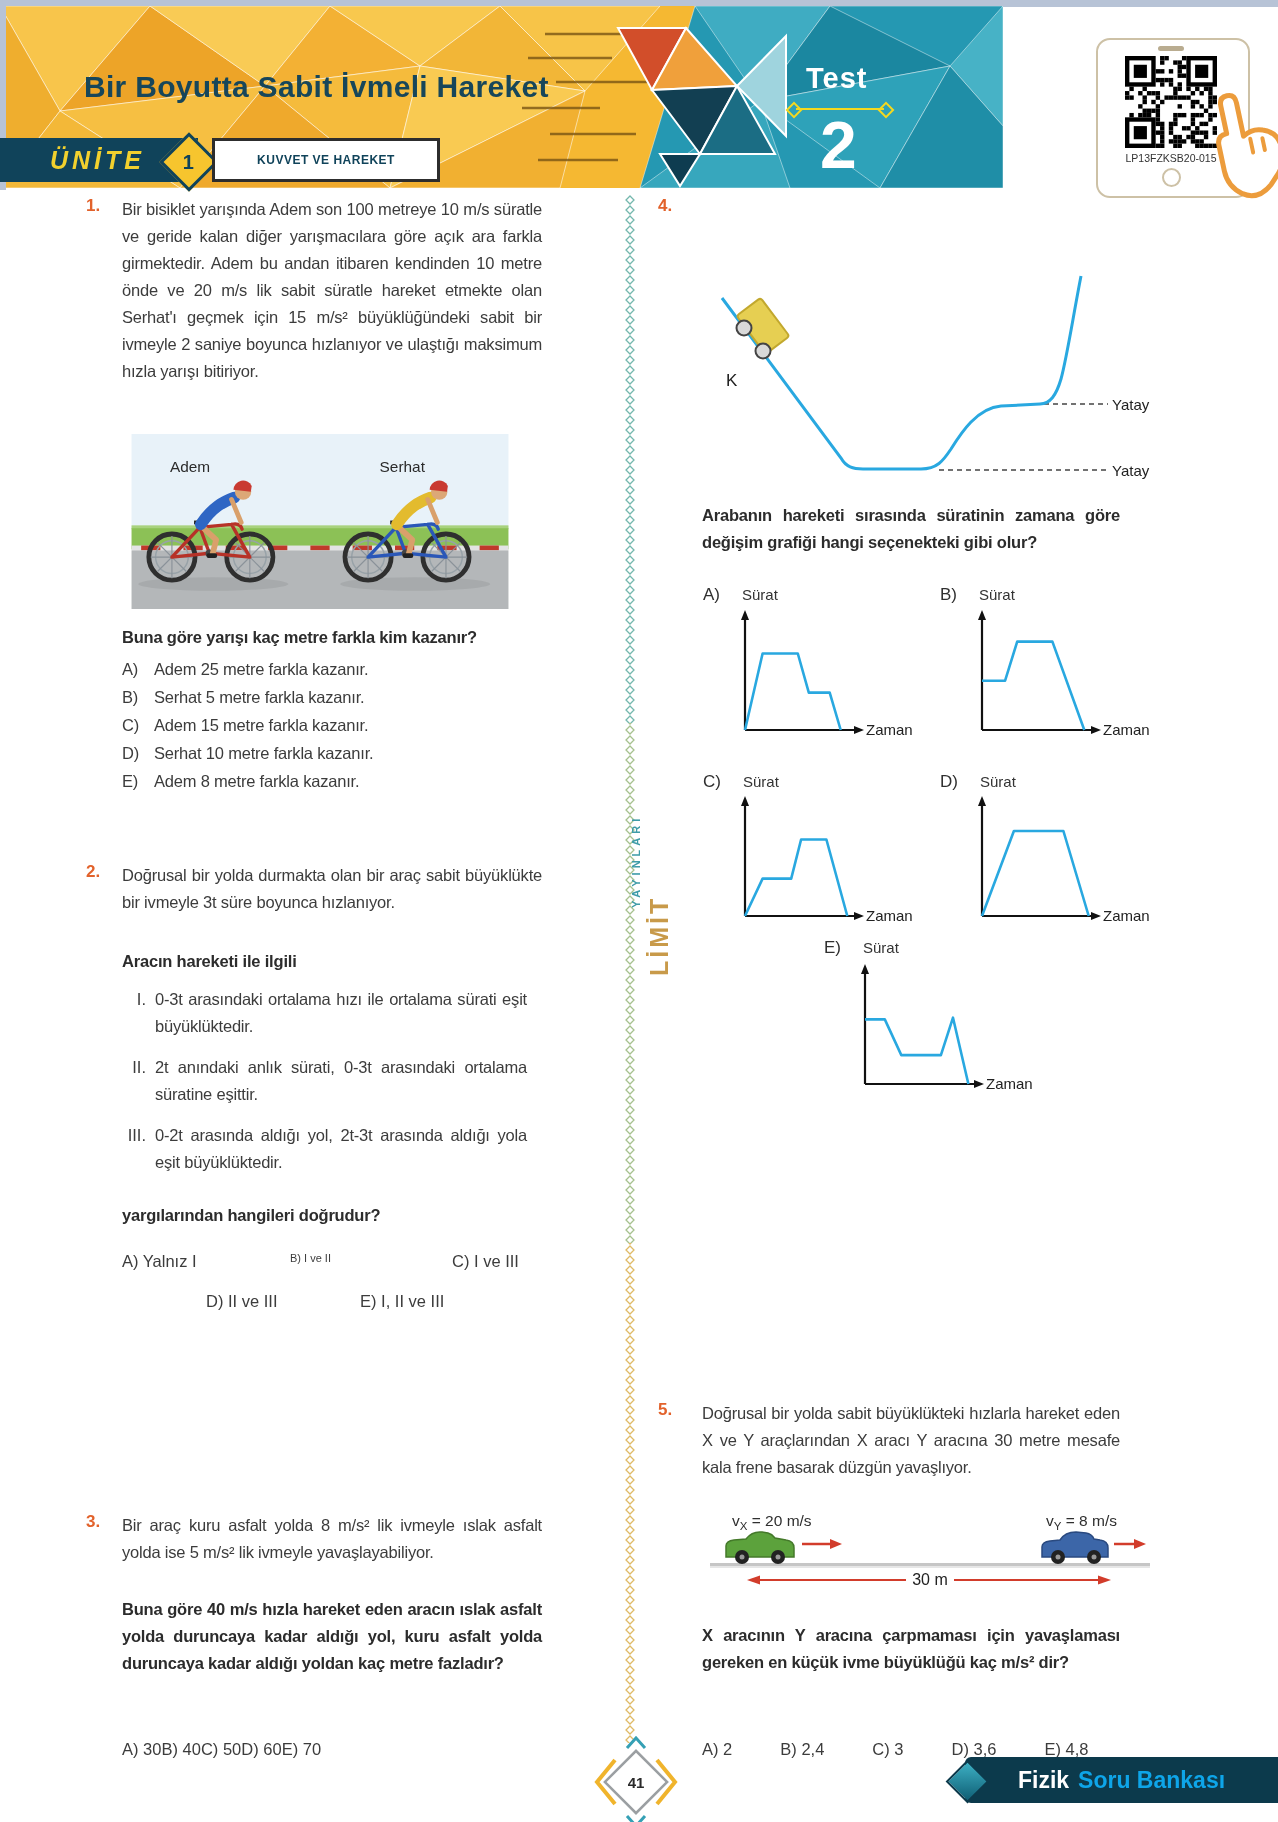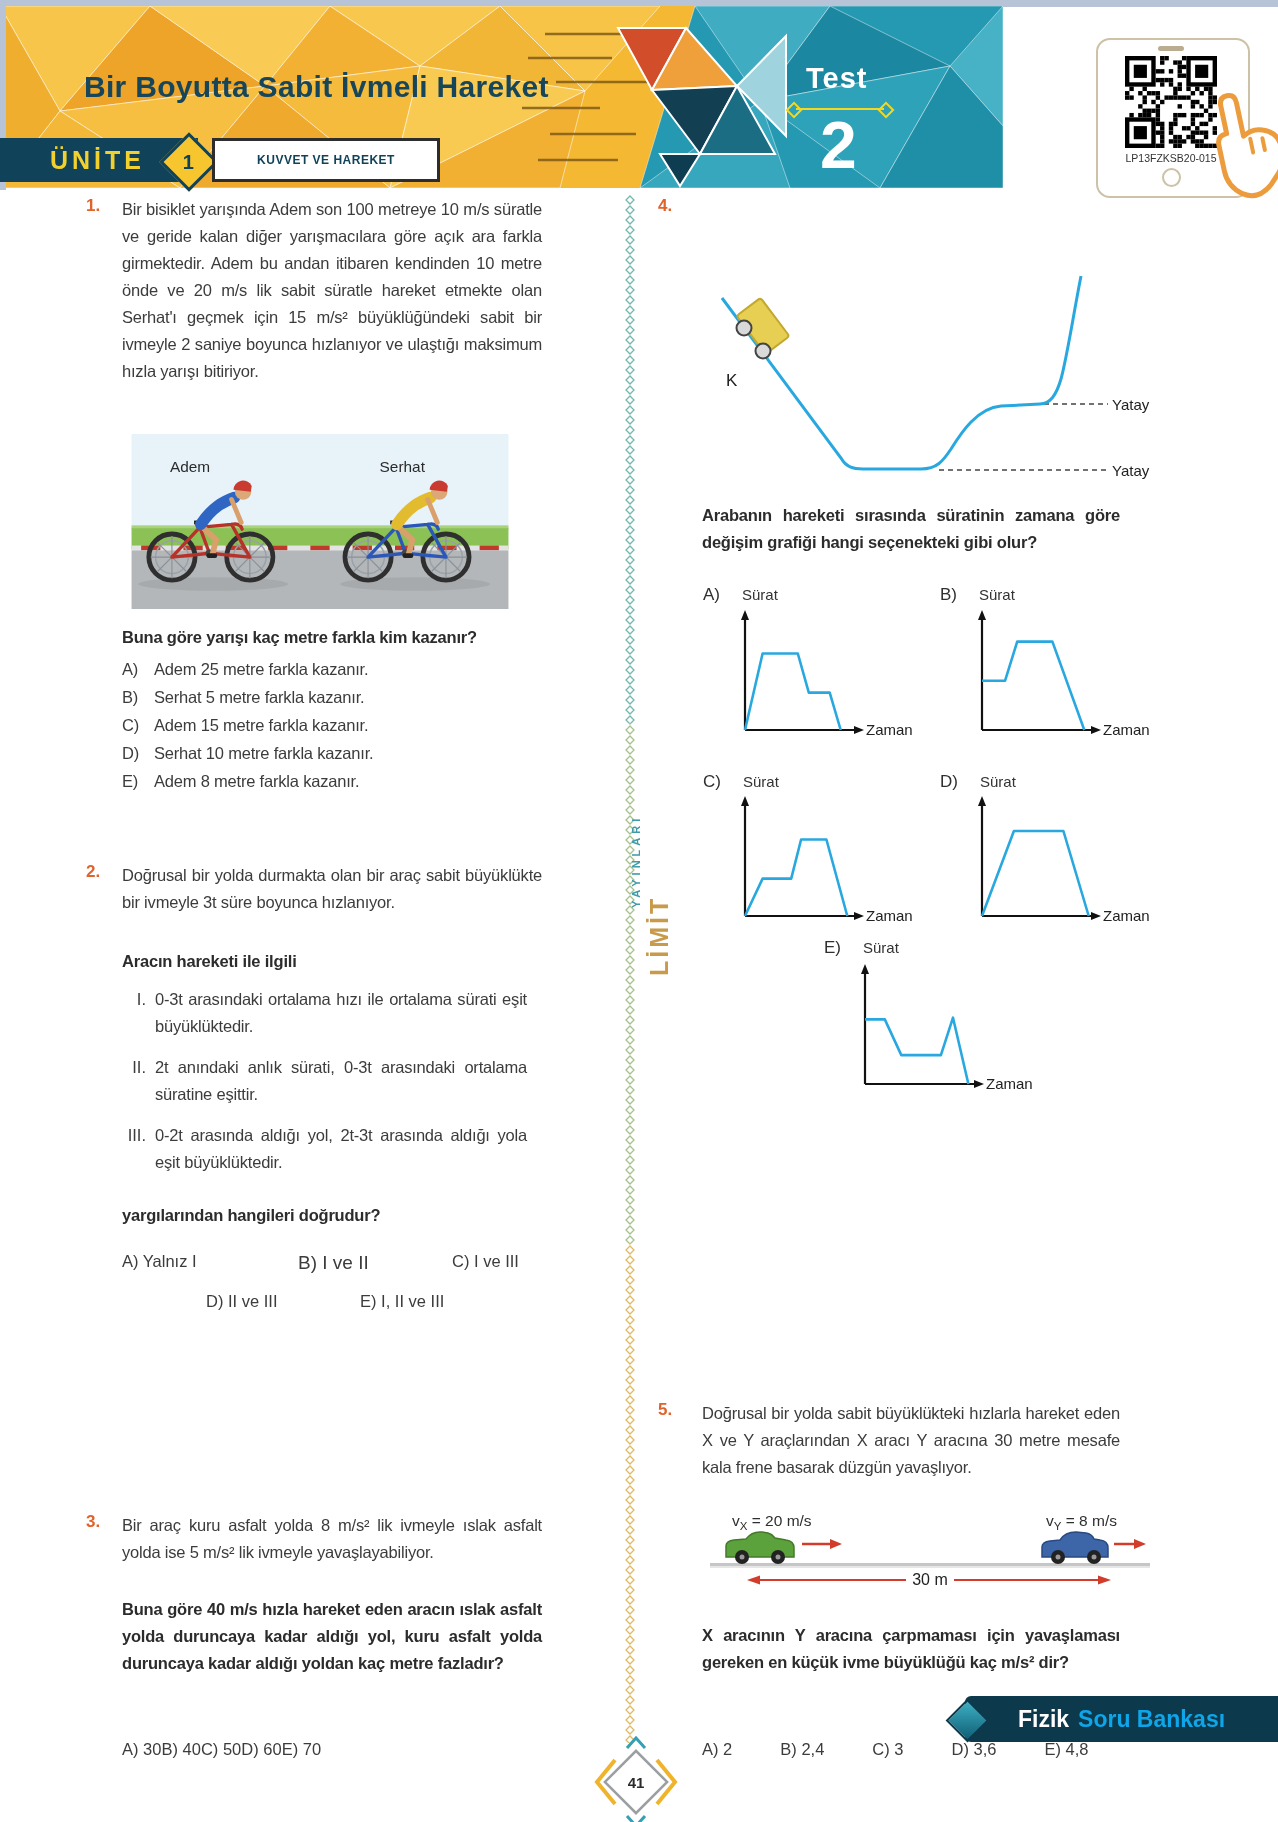--- a/index.html
+++ b/index.html
@@ -4,21 +4,21 @@
 <style>
   html,body{margin:0;padding:0;background:#fff;}
   .page{position:relative;width:1278px;height:1822px;background:#fff;overflow:hidden;
         font-family:"Liberation Sans", sans-serif;color:#3c3c3c;}
   .abs{position:absolute;}
   
   .top-strip{left:0;top:0;width:1278px;height:7px;background:#b7c3d6;}
   .left-strip{left:0;top:0;width:6px;height:190px;background:#b7c3d6;}
   .page-title{left:84px;top:70px;font-size:30px;font-weight:800;color:#17465a;letter-spacing:.3px;}
   .unit-banner{left:0px;top:138px;width:198px;height:44px;background:#10435a;display:flex;align-items:center;}
-  .unit-label{padding-left:50px;color:#f2d12e;font-size:25px;font-weight:800;letter-spacing:4px;}
+  .unit-label{padding-left:50px;color:#f2d12e;font-size:25px;font-weight:800;letter-spacing:4px;font-style:italic;}
   .unit-diamond{left:168px;top:141px;width:36px;height:36px;background:#f7c52e;border:3px solid #10435a;
                 transform:rotate(45deg);display:flex;align-items:center;justify-content:center;}
   .unit-diamond span{transform:rotate(-45deg);font-size:20px;font-weight:800;color:#10435a;}
   .unit-box{left:212px;top:138px;width:228px;height:44px;background:#fff;border:3px solid #2d2d2d;
             display:flex;align-items:center;justify-content:center;box-sizing:border-box;}
   .unit-name{font-size:12px;font-weight:800;color:#10435a;letter-spacing:.5px;}
   .test-label{left:806px;top:62px;font-size:29px;font-weight:800;color:#fff;letter-spacing:1px;}
   .test-line{left:796px;top:108px;width:88px;border-top:2.5px solid #f5d91f;}
   .test-line i{position:absolute;top:-6px;width:8px;height:8px;border:2px solid #f5d91f;transform:rotate(45deg);}
   .test-line i.l{left:-8px;} .test-line i.r{right:-8px;}
@@ -58,21 +58,21 @@
   .graph-head .gly{font-size:15px;color:#333;}
   .dash{stroke:#444;stroke-width:1.4;stroke-dasharray:5 4;fill:none;}
   .car-label{font-size:15.5px;fill:#2f2f2f;}
   
   .pub{left:630px;top:756px;display:flex;gap:3px;}
   .pub-sub{writing-mode:vertical-rl;transform:rotate(180deg);font-size:11px;letter-spacing:4px;
            color:#3f9ca8;font-weight:bold;height:152px;}
   .pub-name{writing-mode:vertical-rl;transform:rotate(180deg);font-size:25px;font-weight:800;
             color:#c89a4a;letter-spacing:3px;height:138px;margin-top:82px;}
   .pagenum{font-size:15px;font-weight:bold;fill:#2b2b2b;}
-  .brand-banner{left:965px;top:1696px;width:313px;height:46px;background:#0c3a4c;border-radius:6px 0 0 6px;
+  .brand-banner{left:965px;top:1757px;width:313px;height:46px;background:#0c3a4c;border-radius:6px 0 0 6px;
                 display:flex;align-items:center;justify-content:center;gap:9px;}
   .banner-diamond{position:absolute;left:-13px;top:9px;width:27px;height:27px;transform:rotate(45deg);
                   background:linear-gradient(135deg,#3db0c4,#0f5e74);border:2px solid #0c3a4c;}
   .brand-white{color:#fff;font-size:23px;font-weight:800;}
   .brand-yellow{color:#0ea5e9;font-size:23px;font-weight:800;}
 </style>
 </head>
 <body>
 
 <div class="page">
@@ -418,21 +418,21 @@
       <span class="item-text">2t anındaki anlık sürati, 0-3t arasındaki ortalama süratine eşittir.</span>
   </div>
   <div class="item" style="left:108px;top:1122px;">
     <span class="numeral">III.</span>
       <span class="item-text">0-2t arasında aldığı yol, 2t-3t arasında aldığı yola eşit büyüklüktedir.</span>
   </div>
 
   <div class="abs txt bold w-left" style="left:122px;top:1202px;">yargılarından hangileri doğrudur?</div>
   <div class="abs" style="left:122px;top:1252px;width:416px;height:70px;">
     <span class="abs" style="left:0;top:0;font-size:16.5px;"><span>A)</span> <span>Yalnız I</span></span>
-    <span class="abs" style="left:176px;top:0;font-size:19px;"><span>B)</span> <span>I ve II</span></span>
+    <span class="abs" style="left:168px;top:0;font-size:11px;"><span>B)</span> <span>I ve II</span></span>
     <span class="abs" style="left:330px;top:0;font-size:16.5px;"><span>C)</span> <span>I ve III</span></span>
     <span class="abs" style="left:84px;top:40px;font-size:16.5px;"><span>D)</span> <span>II ve III</span></span>
     <span class="abs" style="left:238px;top:40px;font-size:16.5px;"><span>E)</span> <span>I, II ve III</span></span>
   </div>
 
   <div class="abs q-num" style="left:86px;top:1512px;">3.</div>
   <div class="abs txt w-left" style="left:122px;top:1512px;">Bir araç kuru asfalt yolda 8 m/s² lik ivmeyle ıslak asfalt yolda ise 5 m/s² lik ivmeyle yavaşlayabiliyor.</div>
   <div class="abs txt bold w-left" style="left:122px;top:1596px;">Buna göre 40 m/s hızla hareket eden aracın ıslak asfalt yolda duruncaya kadar aldığı yol, kuru asfalt yolda duruncaya kadar aldığı yoldan kaç metre fazladır?</div>
   <div class="abs optrow" style="left:122px;top:1740px;width:412px;">
     <span><span>A)</span> <span>30</span></span>

